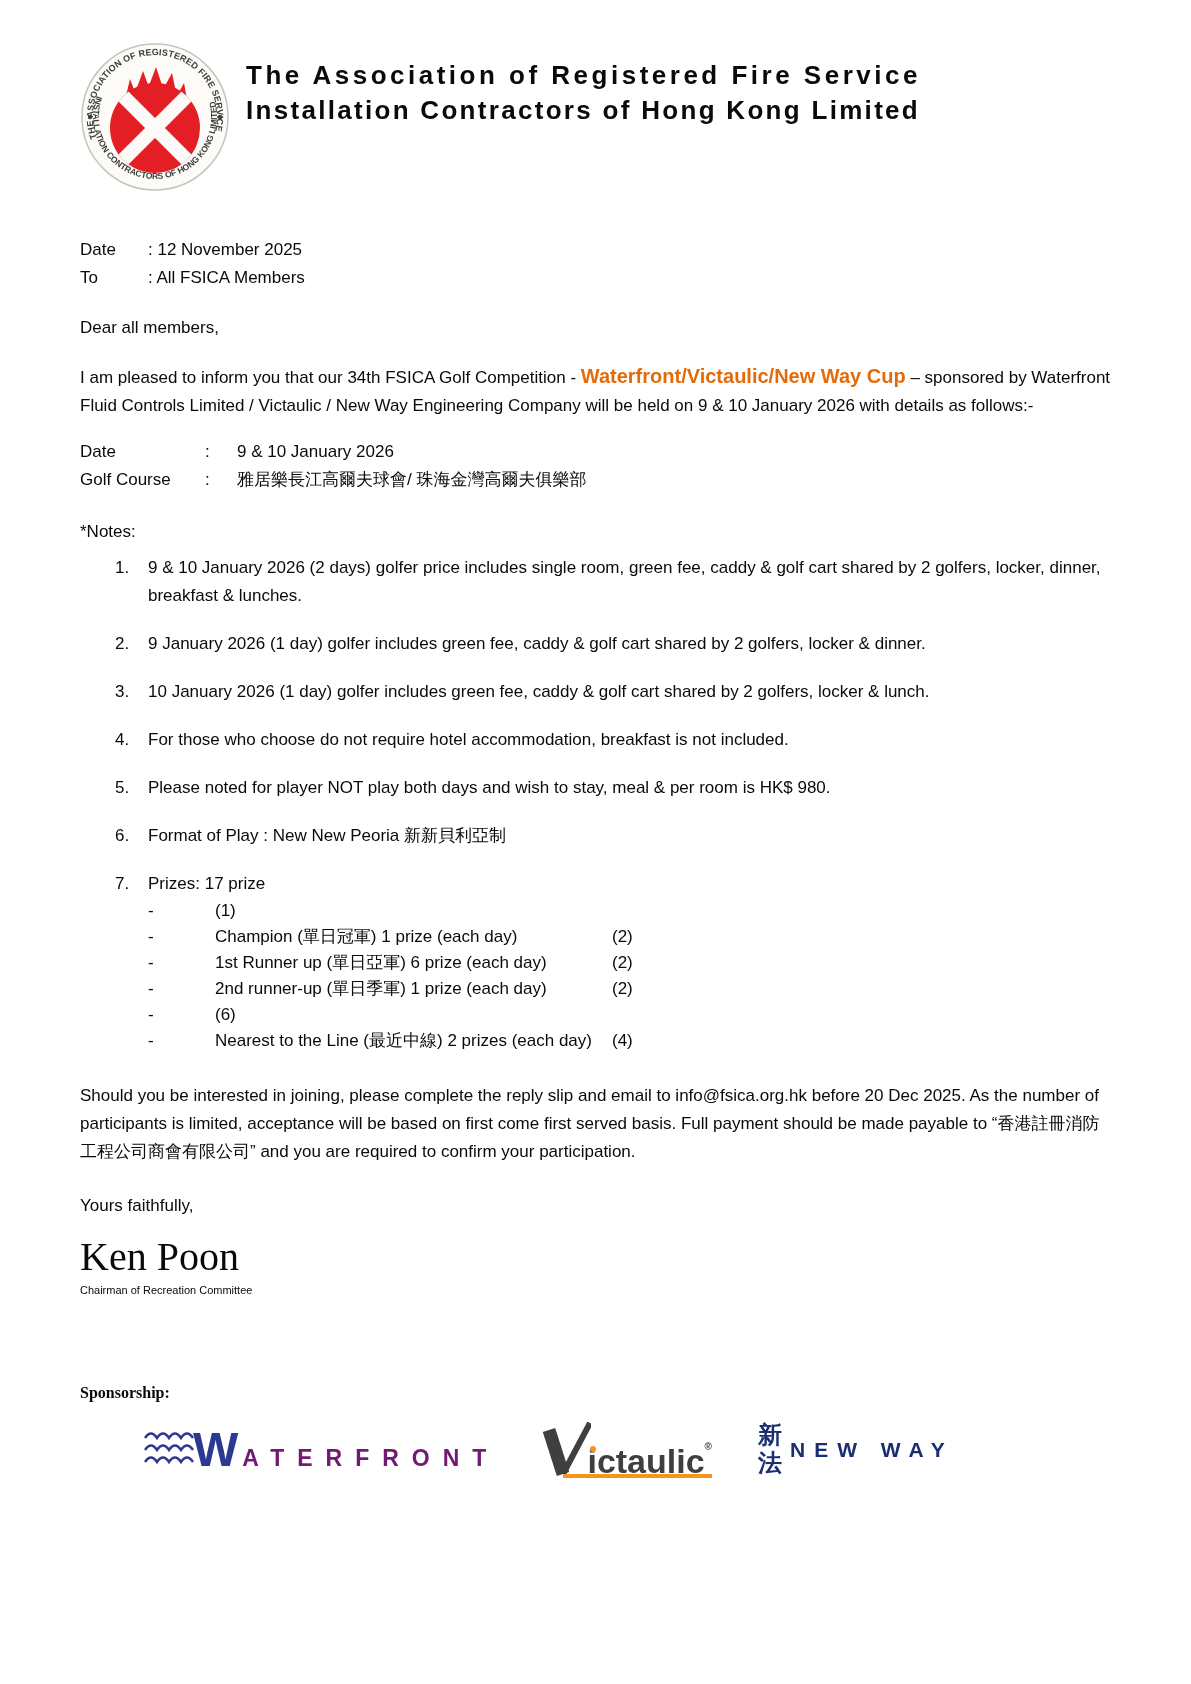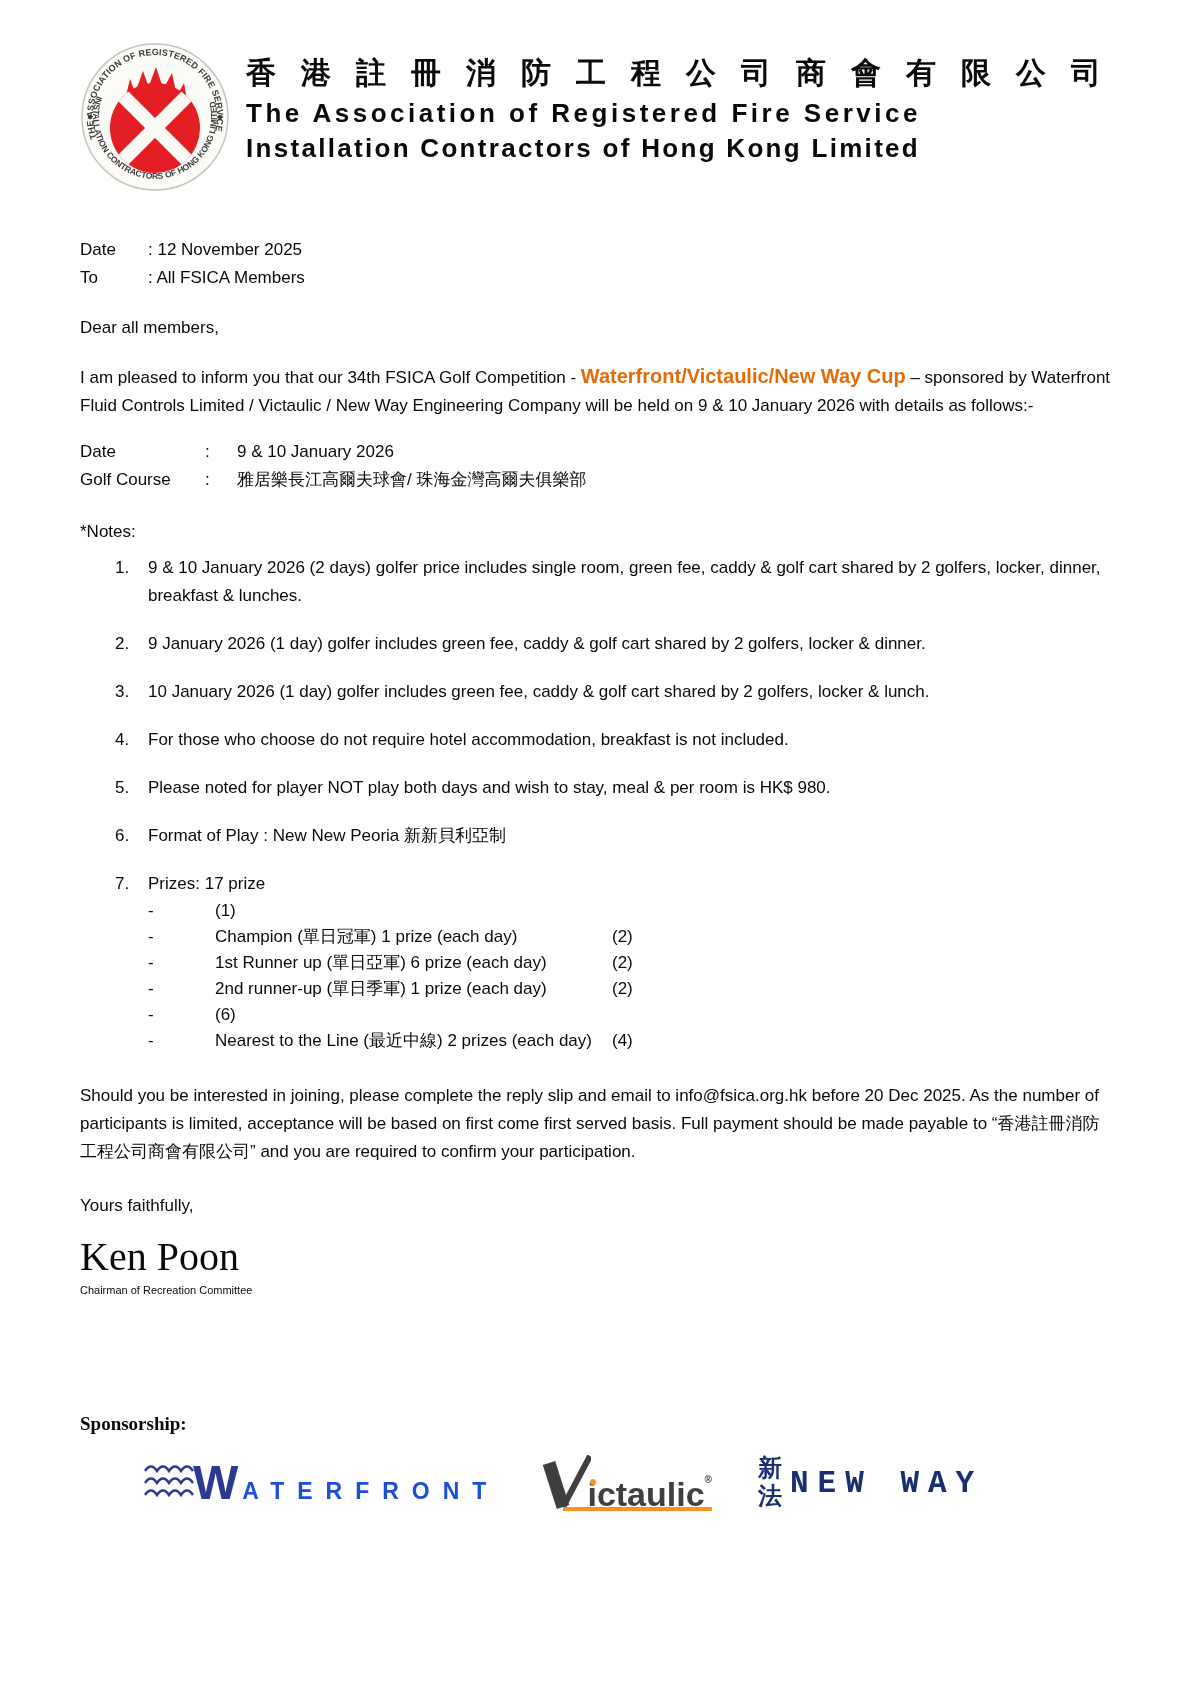--- a/index.html
+++ b/index.html
@@ -41,40 +41,40 @@
   .prize-dash { width:67px; flex:none; }
   .prize-label { width:397px; flex:none; }
   .prize-count { flex:none; }
   .closing { margin-top:28px; }
   .valediction { margin-top:26px; }
   .sig-name { font-family:"Liberation Serif", serif; font-size:40px; line-height:1.15; margin-top:14px; }
   .sig-title { font-size:11px; margin-top:4px; }
 
   
   .sponsorship-heading {
-    font-family:"Liberation Serif", serif; font-weight:bold; font-size:19px;
-    margin-top:117px;
+    font-family:"Liberation Serif", serif; font-weight:bold; font-size:16px;
+    margin-top:88px;
   }
   .logos-row { display:flex; align-items:center; margin-top:20px; margin-left:63px; gap:34px; }
 
   .wf { display:flex; align-items:center; }
   .wf-wordmark { display:flex; align-items:baseline; }
   .wf-w { font-size:48px; font-weight:bold; color:#2B3990; letter-spacing:0; margin-left:-4px; line-height:1; }
-  .wf-rest { font-size:23px; font-weight:bold; color:#1d4ed8; letter-spacing:13px; margin-left:4px; }
+  .wf-rest { font-size:23px; font-weight:bold; color:#701a75; letter-spacing:13px; margin-left:4px; }
 
   .vic { display:flex; align-items:flex-end; position:relative; }
   .vic-text { font-size:34px; font-weight:bold; color:#3f3f3f; line-height:1; position:relative; margin-left:-4px; }
   .vic-dot { position:absolute; width:6px; height:6px; border-radius:50%; background:#F7941D; left:3px; top:2px; }
   .vic-underline { position:absolute; height:4px; background:#F7941D; left:30px; right:0; bottom:0; }
   .vic-reg { font-size:10px; color:#3f3f3f; vertical-align:top; position:relative; top:-2px; }
 
   .nw { display:flex; align-items:center; gap:8px; margin-left:12px; }
   .nw-zh { display:flex; flex-direction:column; font-family:"Liberation Serif", serif; font-weight:bold;
            font-size:24px; line-height:1.15; text-align:center; }
-  .nw-text { font-family:Liberation Mono, monospace; font-weight:bold; font-size:31px; letter-spacing:9px; }
+  .nw-text { font-family:Liberation Sans, sans-serif; font-weight:bold; font-size:21px; letter-spacing:9px; }
 </style>
 </head>
 <body>
 
 <div class="page">
   <div class="content">
 
     <div class="hdr">
       <div class="logo-box">
         <svg viewBox="0 0 150 150" width="150" height="150">
@@ -102,21 +102,20 @@
             <polygon points="81,51 92,31 97,55" fill="#E31E24"></polygon>
             <polygon points="94,59 104,41 108,63" fill="#E31E24"></polygon>
             <g clip-path="url(#discClip)">
               <rect x="23" y="79" width="104" height="14" fill="#fcfbf8" transform="rotate(45 75 86)"></rect>
               <rect x="23" y="79" width="104" height="14" fill="#fcfbf8" transform="rotate(-45 75 86)"></rect>
             </g>
           </g>
         </svg>
       </div>
       <div class="titles">
-        <div class="title-zh">香港註冊消防工程公司商會有限公司</div>
         <div class="title-en1">The Association of Registered Fire Service</div>
         <div class="title-en2">Installation Contractors of Hong Kong Limited</div>
       </div>
     </div>
 
     <div class="meta body-txt">
       <div class="meta-row">
         <span class="meta-label">Date</span>
         <span>: 12 November 2025</span>
       </div>

